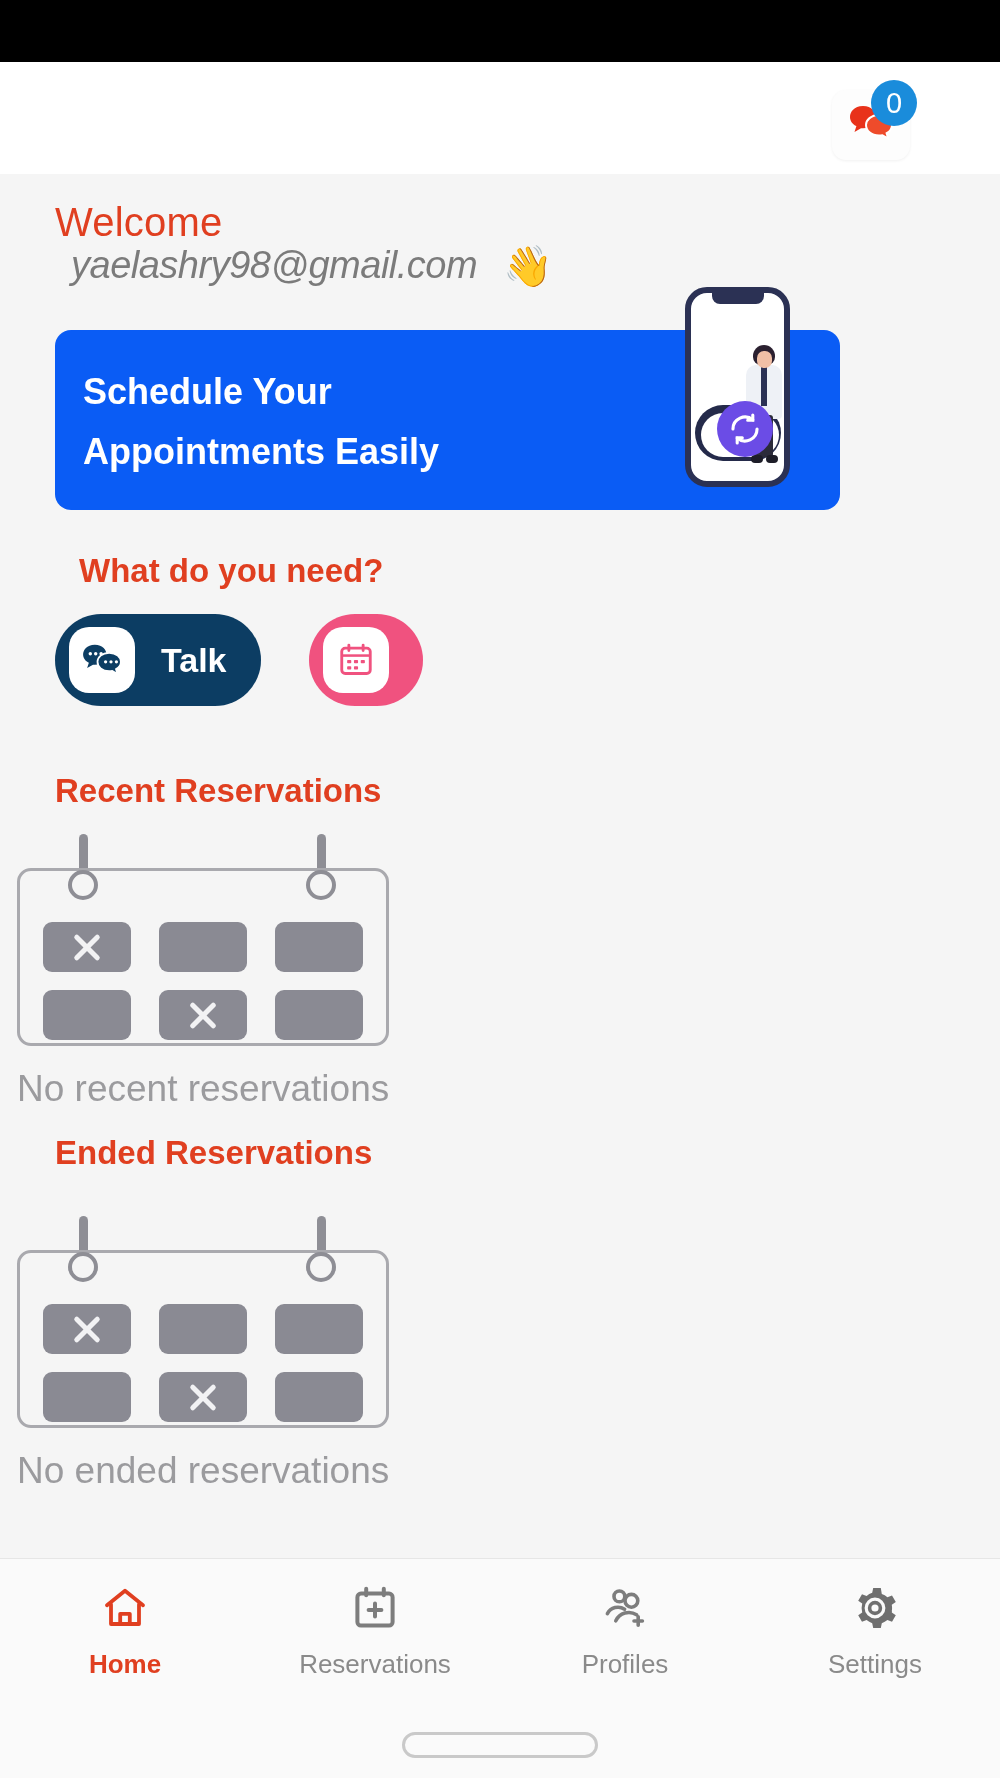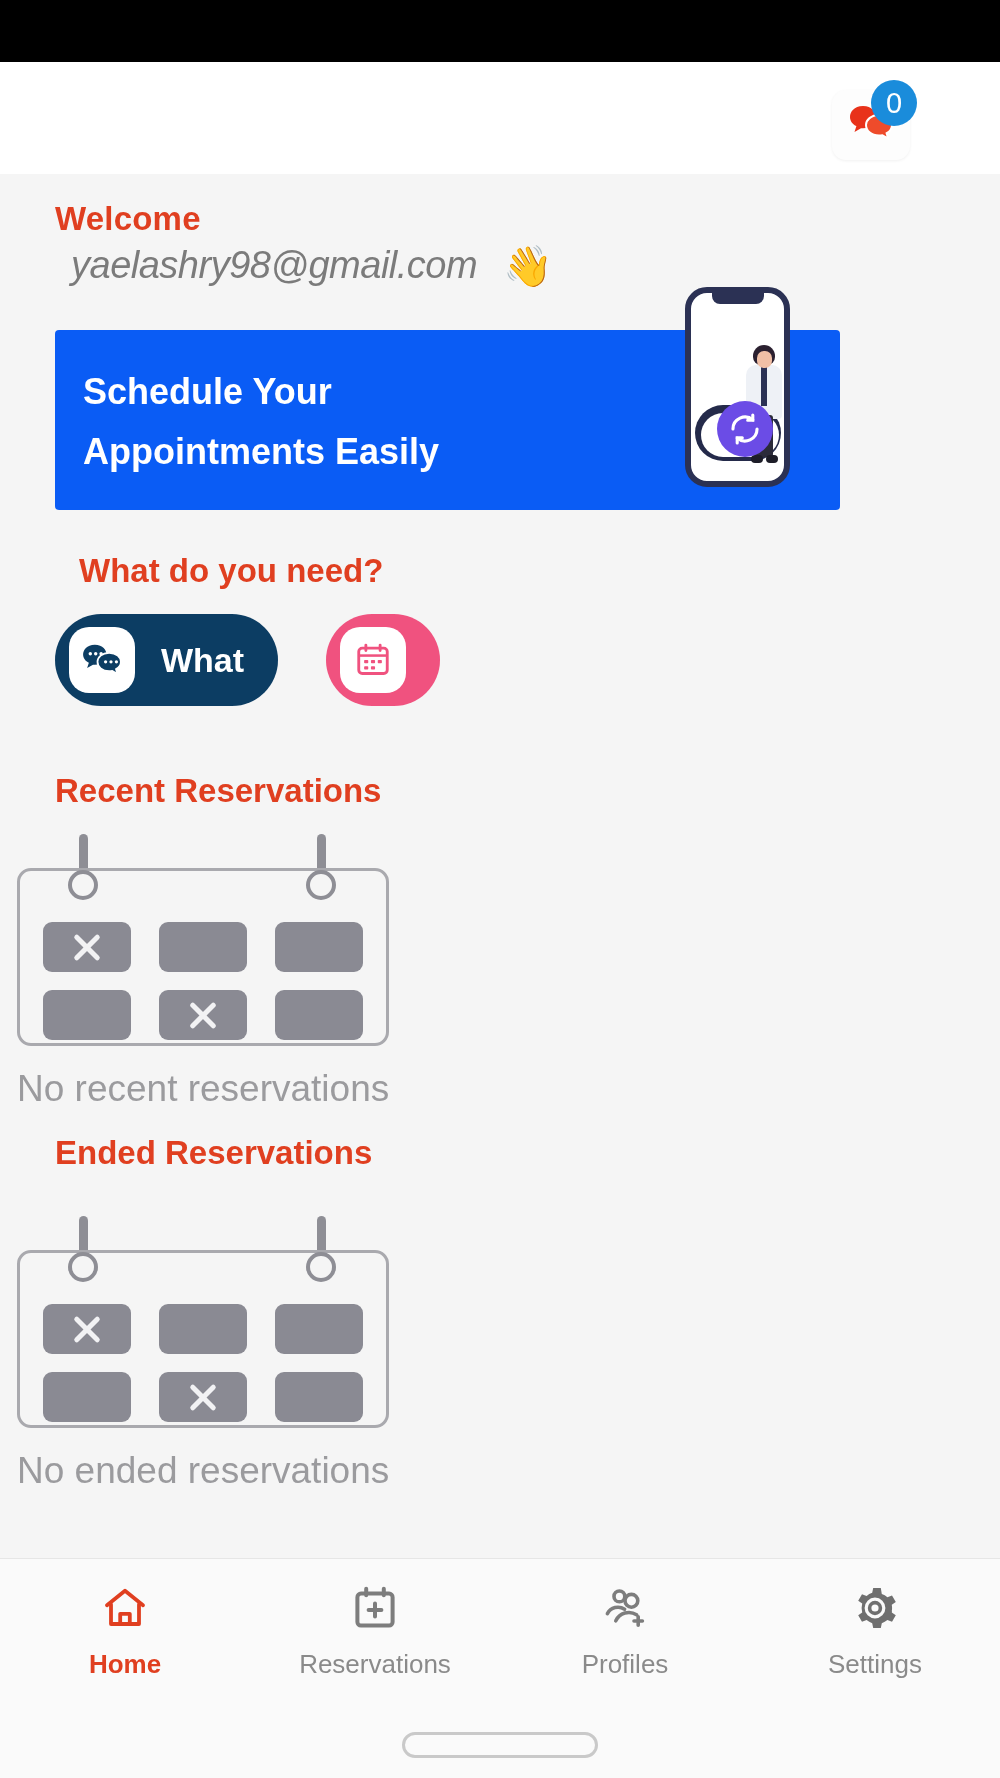--- a/index.html
+++ b/index.html
@@ -33,32 +33,32 @@
   }
 
   
   .page {
     position: absolute; top: 174px; left: 0; width: 1000px; height: 1384px;
     background: #f5f5f5; overflow: hidden;
   }
 
   .welcome {
     position: absolute; left: 55px; top: 26px;
-    font-size: 33px; font-weight: 700; color: #e03f20; letter-spacing: .2px;
+    font-size: 40px; font-weight: 400; color: #e03f20; letter-spacing: .2px;
   }
   .email-row { position: absolute; left: 50px; top: 70px; display: flex; align-items: center; gap: 26px; margin-left: 21px; }
   .email {
     font-size: 38px; font-style: italic; color: #7b7b7b; font-weight: 400; letter-spacing: -0.5px;
   }
   .wave { font-size: 40px; line-height: 1; }
 
   
   .banner {
     position: absolute; left: 55px; top: 156px; width: 785px; height: 180px;
-    background: #0a5cf5; border-radius: 4px;
+    background: #0a5cf5; border-radius: 16px;
   }
   .banner-title {
     position: absolute; left: 28px; top: 32px; width: 520px;
     color: #ffffff; font-size: 36px; font-weight: 700; line-height: 60px;
   }
   .phone-mock {
     position: absolute; left: 630px; top: -43px; width: 105px; height: 200px;
     background: #ffffff; border: 6px solid #2b3154; border-radius: 22px; overflow: hidden;
   }
   .phone-notch {
@@ -217,21 +217,21 @@
             <path d="M14 3 C5 3 1 9 1 14 C1 18 3.6 21.4 7.4 23.1 L5.5 29 L12 25.2 C12.7 25.3 13.3 25.3 14 25.3 C23 25.3 27 19.4 27 14 C27 9 23 3 14 3 Z" fill="#0c3d63"></path>
             <circle cx="9" cy="13" r="1.9" fill="#ffffff"></circle>
               <circle cx="15" cy="13" r="1.9" fill="#ffffff"></circle>
               <circle cx="21" cy="13" r="1.9" fill="#ffffff"></circle>
             <path d="M30 12 C38 12 43 17 43 22 C43 25.6 40.9 28.6 37.6 30.2 L39.2 35.5 L33.4 32.2 C32.3 32.4 31.2 32.5 30 32.5 C22 32.5 17 27.6 17 22 C17 17 22 12 30 12 Z" fill="#0c3d63" stroke="#ffffff" stroke-width="2"></path>
             <circle cx="26" cy="22" r="1.8" fill="#ffffff"></circle>
               <circle cx="32" cy="22" r="1.8" fill="#ffffff"></circle>
               <circle cx="38" cy="22" r="1.8" fill="#ffffff"></circle>
           </svg>
         </span>
-        <span class="chip-label">What</span>
+        <span class="chip-label">Talk</span>
       </div>
       <div class="chip chip-new">
         <span class="chip-icon">
           <svg width="38" height="38" viewBox="0 0 24 24" fill="none" stroke="#f0527f" stroke-width="1.8">
             <rect x="3" y="4.5" width="18" height="16" rx="2.2"></rect>
             <path d="M3 9.2h18" stroke-width="1.6"></path>
             <path d="M7.5 2.6v3.4M16.5 2.6v3.4" stroke-linecap="round"></path>
             <g fill="#f0527f" stroke="none">
               <rect x="6.4" y="12" width="2.6" height="2.1" rx=".5"></rect>
               <rect x="10.7" y="12" width="2.6" height="2.1" rx=".5"></rect>

